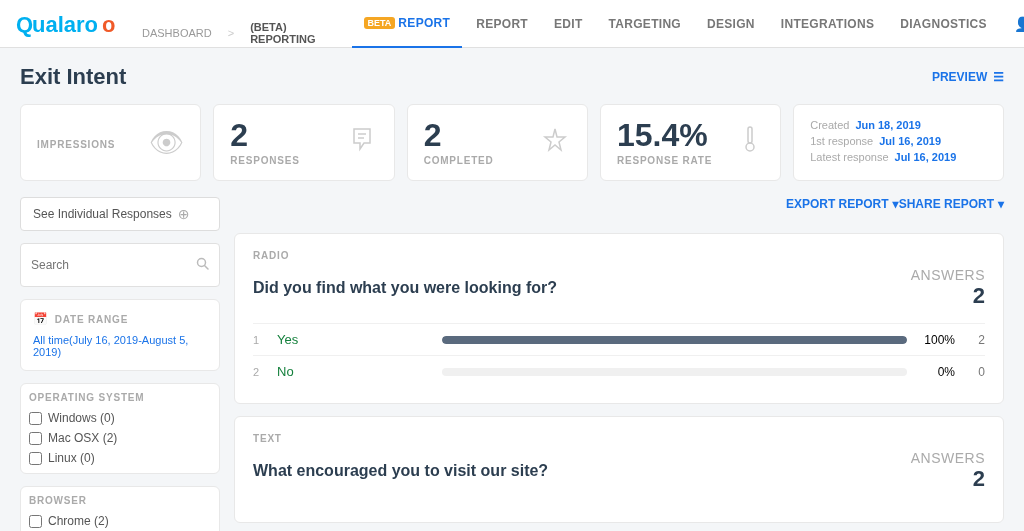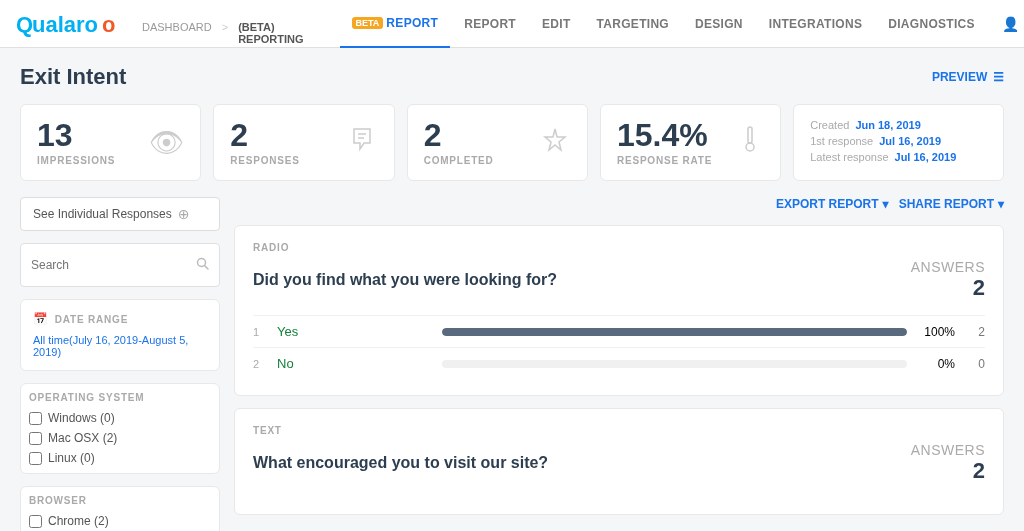--- a/index.html
+++ b/index.html
@@ -9,21 +9,21 @@
     .top-nav {
       background: #fff;
       border-bottom: 1px solid #e0e0e0;
       display: flex;
       align-items: center;
       padding: 0 16px;
       height: 48px;
       gap: 16px;
     }
     .logo { display: flex; align-items: center; gap: 4px; }
-    .breadcrumb { display: flex; gap: 10px; font-size: 11px; color: #999; margin-top: 18px; }
+    .breadcrumb { display: flex; align-items: center; gap: 16px; font-size: 11px; color: #999; margin-top: 18px; }
     .breadcrumb a { color: #999; text-decoration: none; }
     .breadcrumb .sep { color: #ccc; }
     .breadcrumb .current { color: #555; font-weight: 600; }
     .main-nav { display: flex; align-items: center; gap: 2px; margin-left: 20px; flex: 1; }
     .nav-item {
       padding: 0 12px;
       height: 48px;
       display: flex;
       align-items: center;
       font-size: 12px;
@@ -150,22 +150,21 @@
     .filter-option { display: flex; align-items: center; gap: 6px; margin-bottom: 6px; font-size: 12px; color: #555; }
     .filter-option:last-child { margin-bottom: 0; }
     .filter-option input[type="checkbox"] { accent-color: #1a73e8; }
 
     
     .main-content { flex: 1; display: flex; flex-direction: column; gap: 12px; }
 
     .top-actions {
       display: flex;
       justify-content: flex-end;
-      gap: 10px;
-      margin-bottom: 2px;
+      margin-bottom: 10px;
     }
     .action-btn {
       color: #1a73e8;
       font-size: 12px;
       font-weight: 600;
       cursor: pointer;
       background: none;
       border: none;
       display: flex;
       align-items: center;
@@ -263,21 +262,20 @@
     <h1 class="page-title">Exit Intent</h1>
     <button class="preview-btn">
       <span>PREVIEW</span>
       <span>☰</span>
     </button>
   </div>
 
   <div class="stats-row">
     <div class="stat-card">
       <div class="stat-text-block">
-        <div class="stat-number">13</div>
         <div class="stat-label">IMPRESSIONS</div>
       </div>
       <div class="stat-icon">👁</div>
     </div>
     <div class="stat-card">
       <div class="stat-text-block">
         <div class="stat-number">2</div>
         <div class="stat-label">RESPONSES</div>
       </div>
       <div class="stat-icon">

